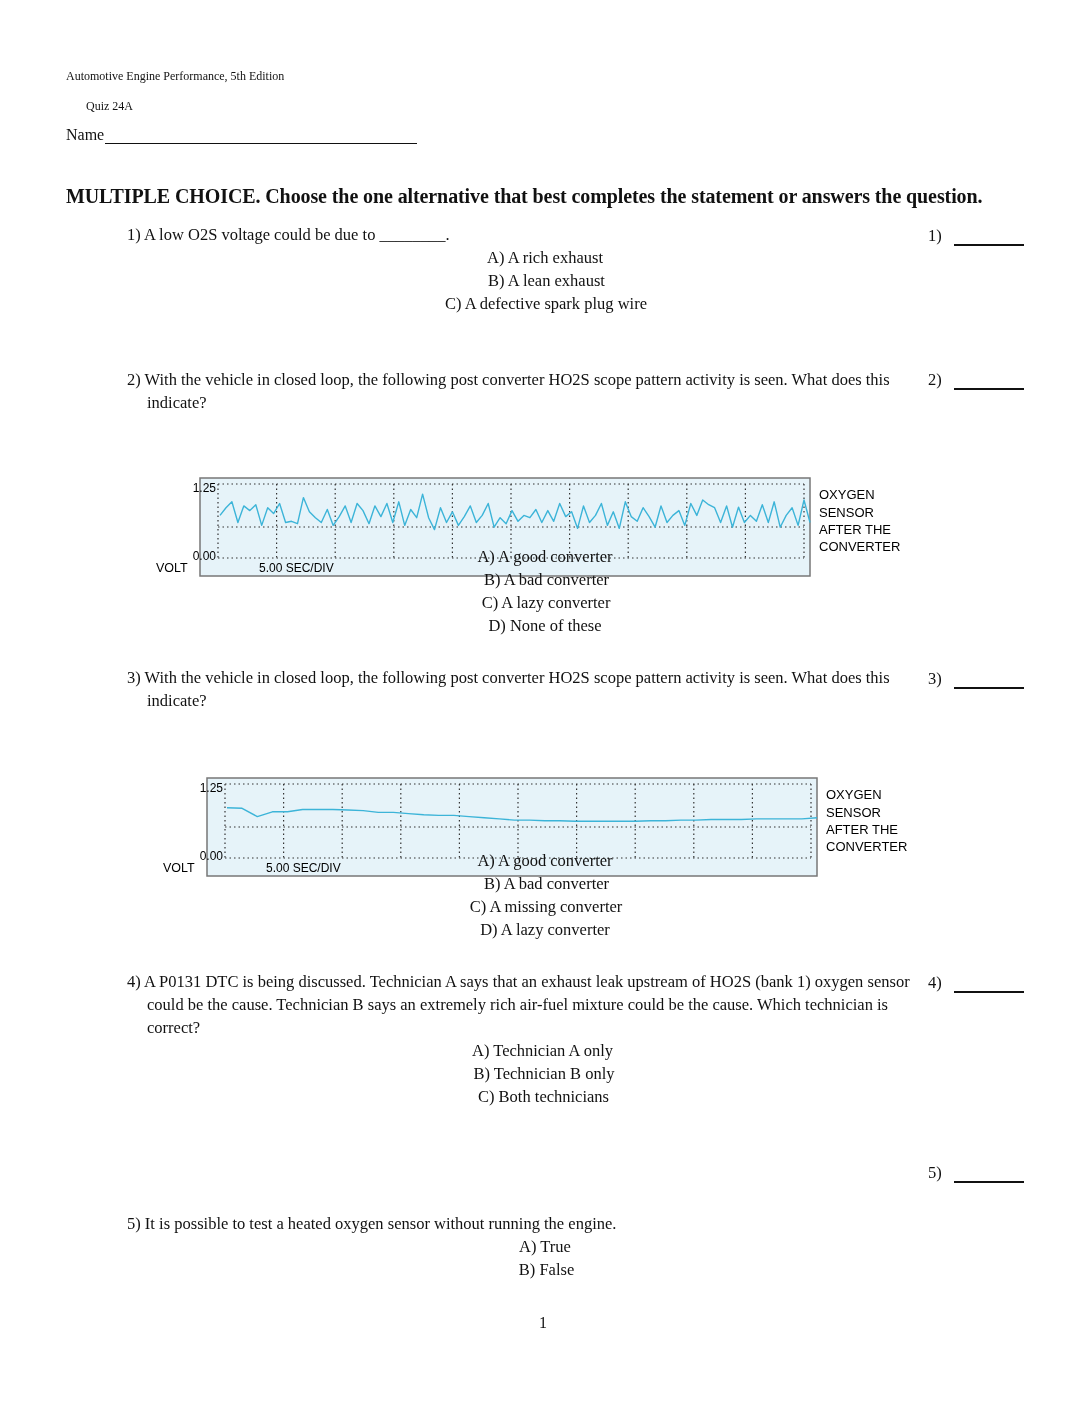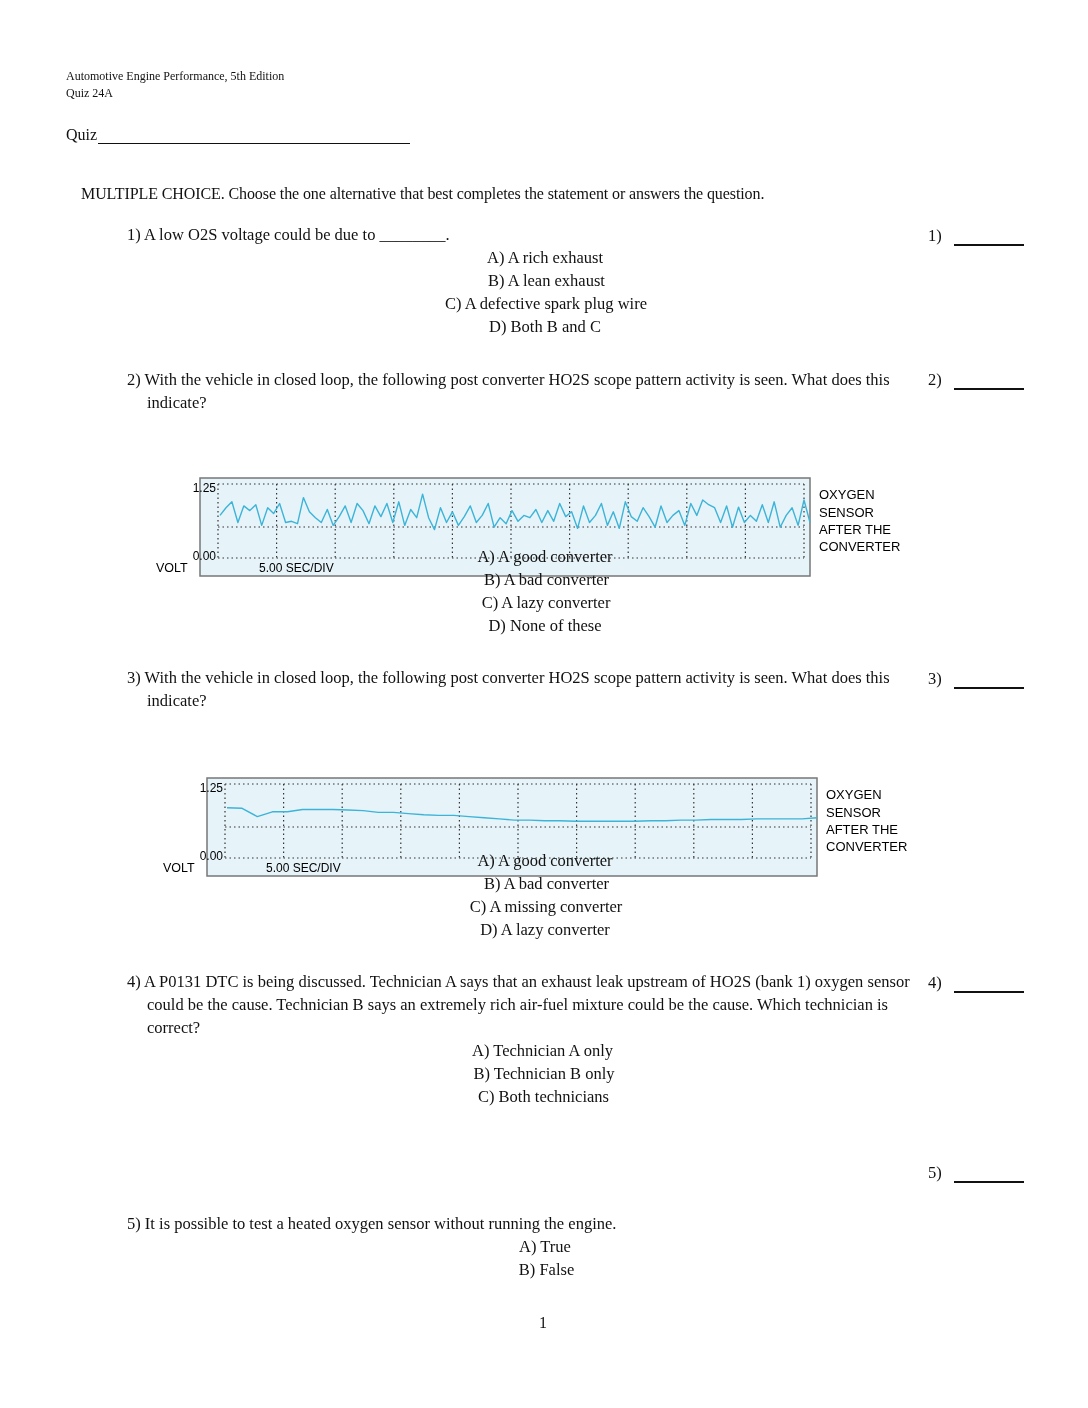--- a/index.html
+++ b/index.html
@@ -1,50 +1,49 @@
 <!DOCTYPE html>
 <html><head>
 <meta charset="utf-8">
 <style>
   html, body { margin: 0; padding: 0; background: #ffffff; }
   body { width: 1088px; height: 1408px; position: relative; overflow: hidden;
          font-family: "Liberation Serif", "DejaVu Serif", serif; color: #111; }
   .hdr { position: absolute; left: 66px; font-size: 12px; line-height: 21px; }
   .name-line { position: absolute; left: 66px; top: 126px; font-size: 16px; display: flex; align-items: flex-end; }
   .name-line .blank { display: inline-block; width: 312px; border-bottom: 1px solid #111; height: 16px; margin-left: 1px; }
-  .instructions { position: absolute; left: 81px; top: 185px; font-size: 16px; font-weight: normal; letter-spacing: -0.1px; }
+  .instructions { position: absolute; left: 66px; top: 185px; font-size: 20px; font-weight: bold; letter-spacing: -0.1px; }
   .q { position: absolute; left: 127px; width: 790px; font-size: 16.5px; line-height: 23px; }
   .q .stem { padding-left: 20px; text-indent: -20px; }
   .q .opt { padding-left: 46px; text-align: center; }
   .q .opt.b { padding-left: 49px; }
   .q .opt.c { padding-left: 48px; }
   .ans { position: absolute; left: 928px; font-size: 16.5px; display: flex; align-items: flex-end; }
   .ans .line { display: inline-block; width: 70px; border-bottom: 2px solid #111; height: 14px; margin-left: 12px; }
   .scope { position: absolute; margin-top: 48px; }
   .scope svg { display: block; }
   .page-num { position: absolute; left: 539px; top: 1314px; font-size: 16px; }
   .sans { font-family: "Liberation Sans", "DejaVu Sans", sans-serif; }
 </style>
 </head>
 <body>
 
 <div class="hdr" style="top:66px;">Automotive Engine Performance, 5th Edition</div>
-<div class="hdr" style="top:83px;">Quiz 24A</div>
+<div class="hdr" style="top:96px;margin-left:20px;">Quiz 24A</div>
 <div class="name-line">
-  <span>Quiz</span>
+  <span>Name</span>
   <span class="blank"></span>
 </div>
 <div class="instructions">MULTIPLE CHOICE.  Choose the one alternative that best completes the statement or answers the question.</div>
 
 <div class="q" style="top:223px;">
   <div class="stem">1) A low O2S voltage could be due to ________.</div>
   <div class="opt">A) A rich exhaust</div>
   <div class="opt b">B) A lean exhaust</div>
   <div class="opt c">C) A defective spark plug wire</div>
-  <div class="opt">D) Both B and C</div>
 </div>
 <div class="ans" style="top:226px;">
   <span>1)</span>
   <span class="line"></span>
 </div>
 
 <div class="q" style="top:368px; width:790px;">
   <div class="stem">2) With the vehicle in closed loop, the following post converter HO2S scope pattern activity is seen. What does this indicate?</div>
 </div>
 <div class="ans" style="top:370px;">

